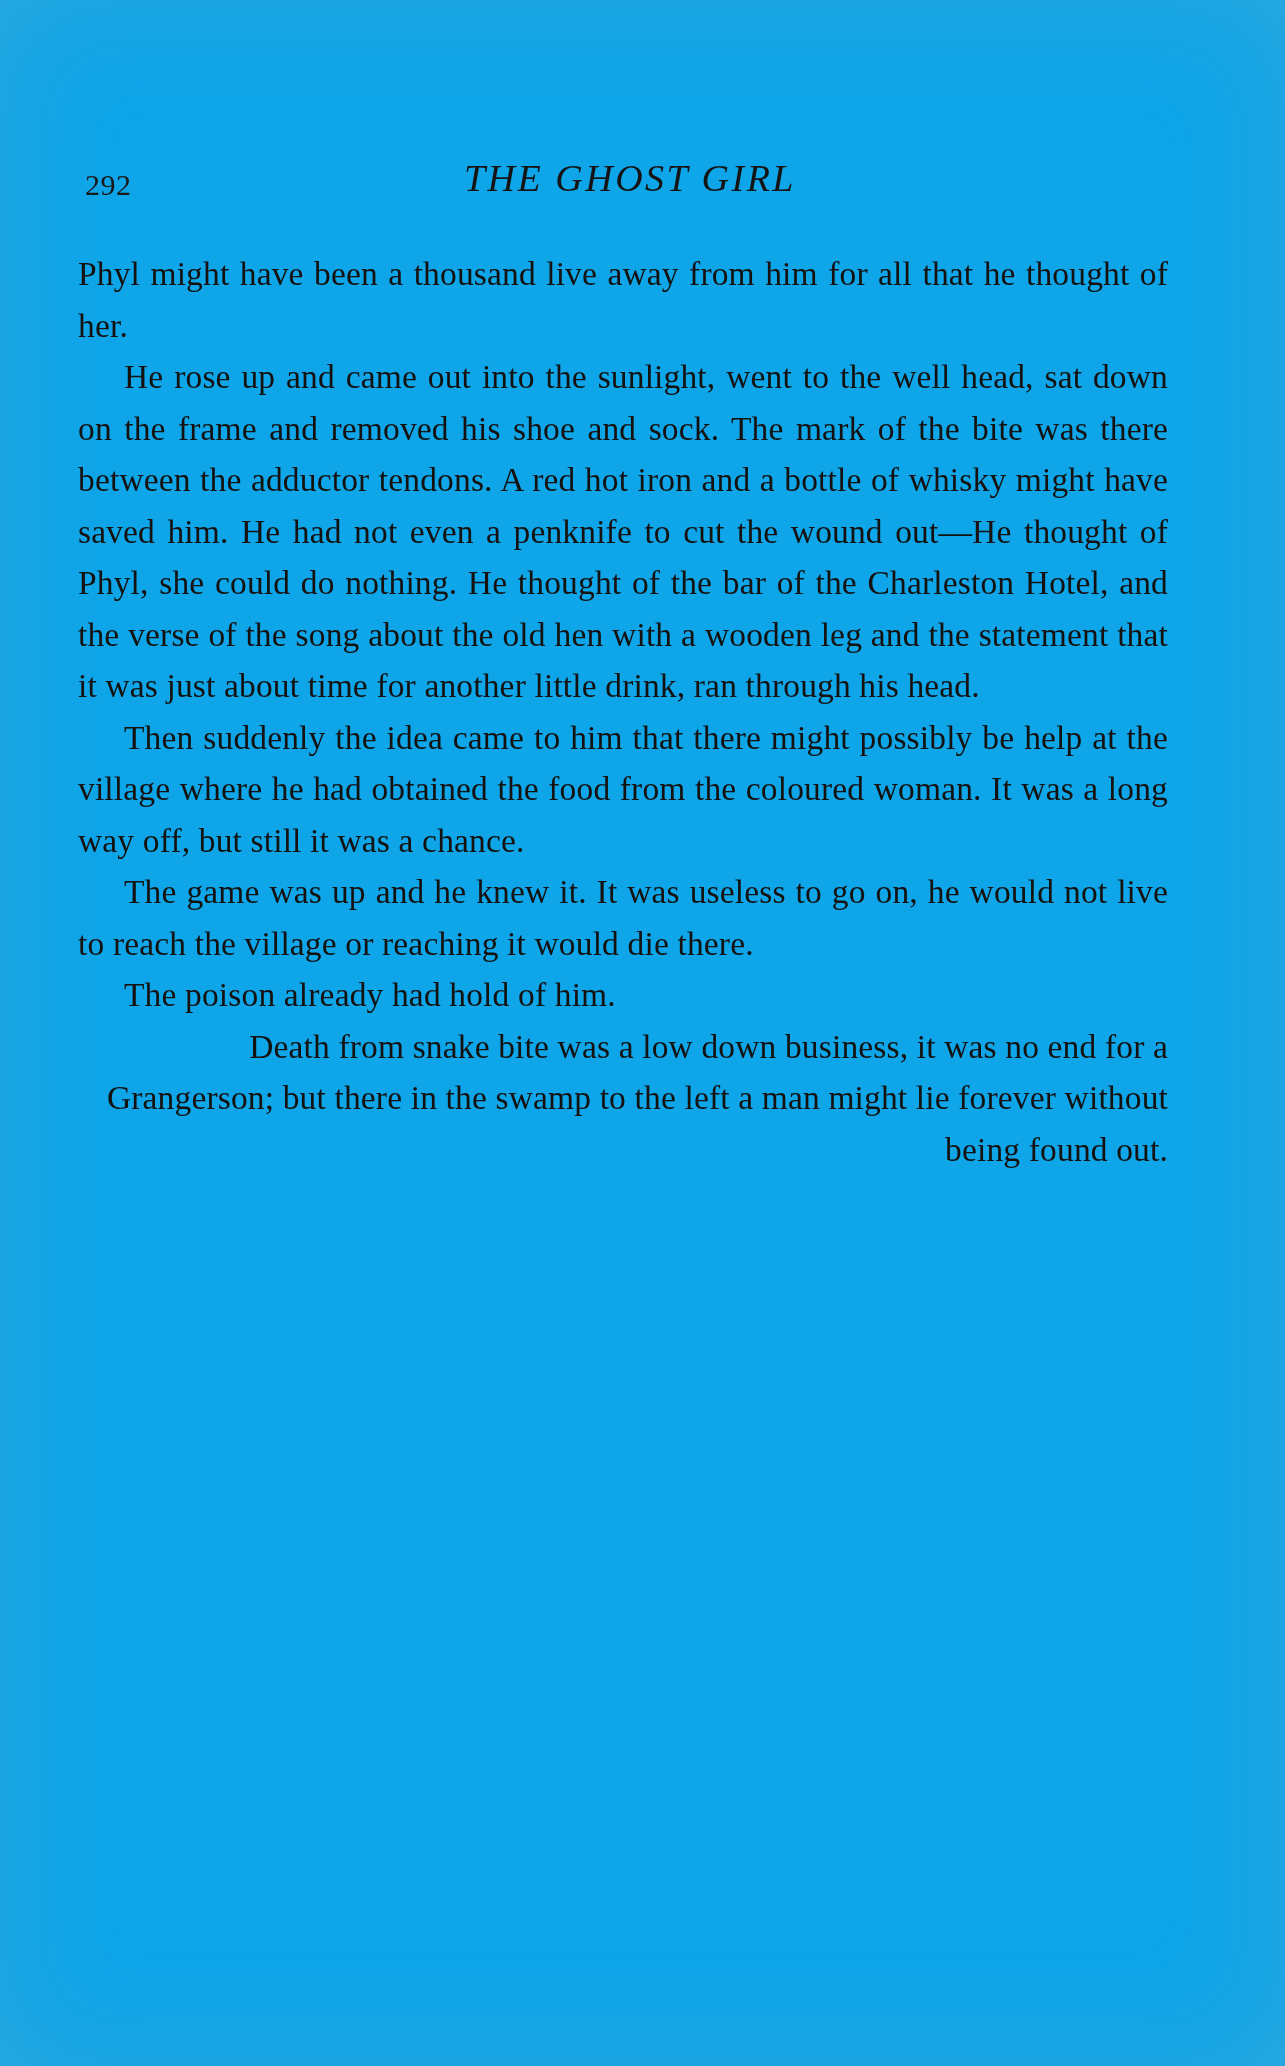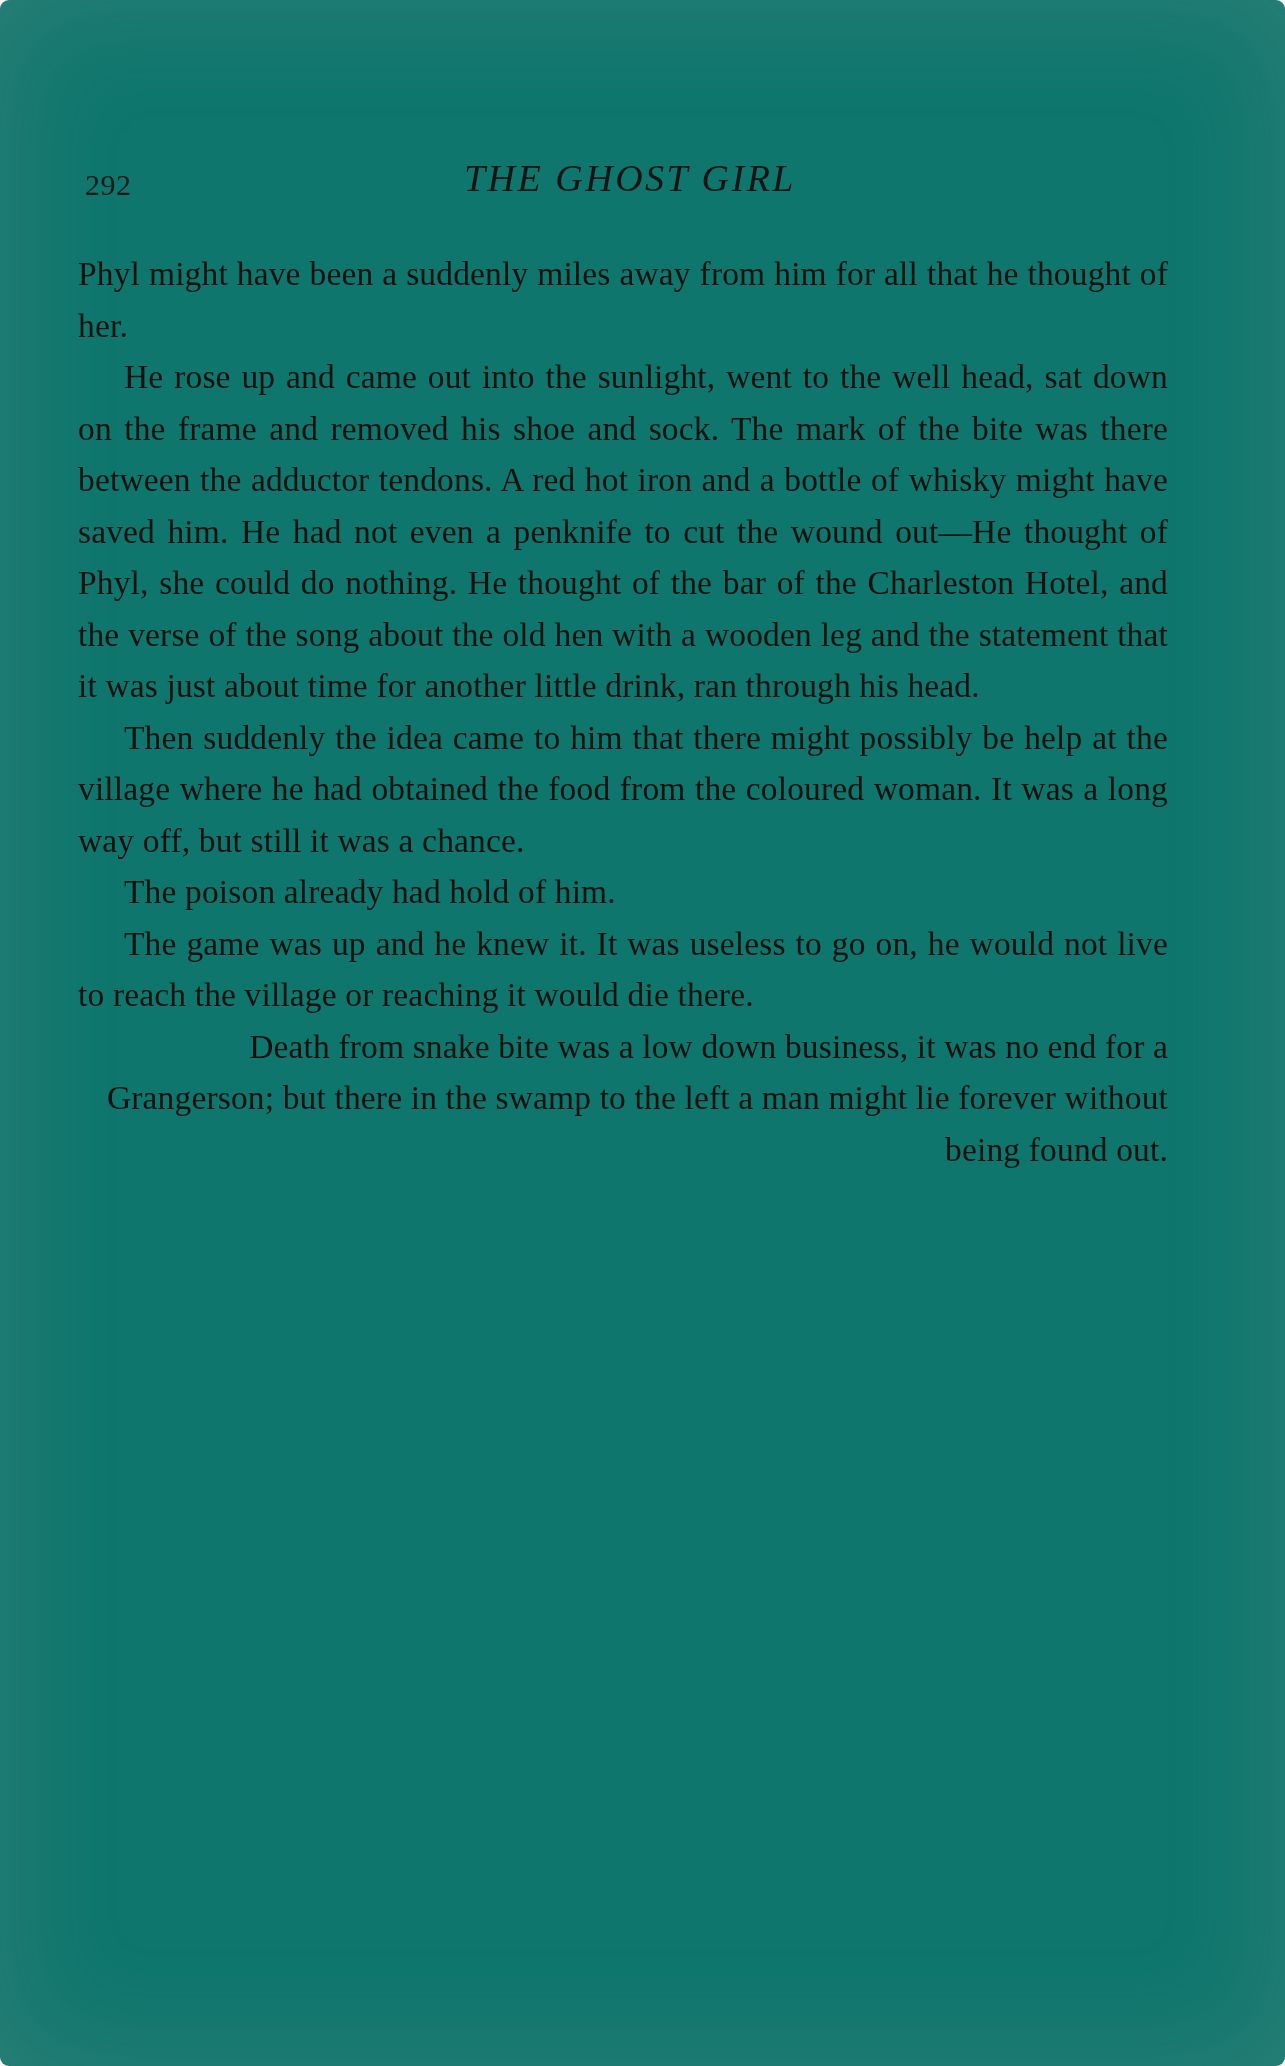--- a/index.html
+++ b/index.html
@@ -14,22 +14,21 @@
     font-family: "Liberation Serif", serif;
     color: #1a1a1a;
     overflow: hidden;
   }
   .page {
     position: absolute;
     left: 0;
     top: 0;
     width: 1285px;
     height: 2066px;
-    background: #0f766e;
-    border-radius: 9px;
+    background: #0ea5e9;
   }
   .content {
     position: absolute;
     left: 78px;
     top: 150px;
     width: 1090px;
   }
   .header {
     position: relative;
     height: 72px;
@@ -87,23 +86,23 @@
 
 <div class="page">
   <div class="content">
 
     <div class="header">
       <div class="folio">292</div>
       <div class="running-title">THE GHOST GIRL</div>
     </div>
 
     <div class="body-text">
-      <p class="first">Phyl might have been a suddenly miles away from him for all that he thought of her.</p>
+      <p class="first">Phyl might have been a thousand live away from him for all that he thought of her.</p>
       <p>He rose up and came out into the sunlight, went to the well head, sat down on the frame and removed his shoe and sock.  The mark of the bite was there between the adductor tendons.  A red hot iron and a bottle of whisky might have saved him.  He had not even a penknife to cut the wound out—He thought of Phyl, she could do nothing.  He thought of the bar of the Charleston Hotel, and the verse of the song about the old hen with a wooden leg and the statement that it was just about time for another little drink, ran through his head.</p>
       <p>Then suddenly the idea came to him that there might possibly be help at the village where he had obtained the food from the coloured woman.  It was a long way off, but still it was a chance.</p>
+      <p>The game was up and he knew it.  It was useless to go on, he would not live to reach the village or reaching it would die there.</p>
       <p>The poison already had hold of him.</p>
-      <p>The game was up and he knew it.  It was useless to go on, he would not live to reach the village or reaching it would die there.</p>
       <p>Death from snake bite was a low down business, it was no end for a Grangerson; but there in the swamp to the left a man might lie forever without being found out.</p>
     </div>
 
   </div>
   <div class="edge-tint"></div>
 </div>
 
 </body></html>

